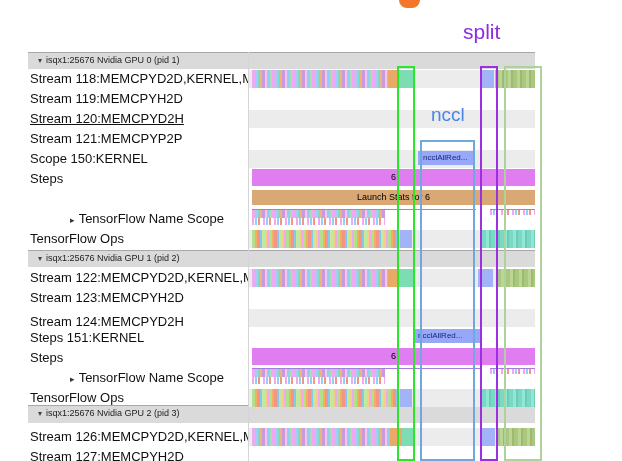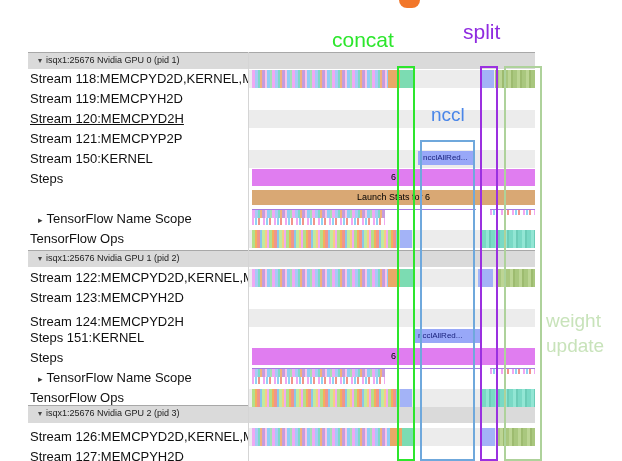--- a/index.html
+++ b/index.html
@@ -2,21 +2,21 @@
 <html><head>
 <meta charset="utf-8">
 <style>
   html,body{margin:0;padding:0;background:#fff;}
   .stage{position:relative;width:622px;height:461px;overflow:hidden;background:#fff;
          font-family:"Liberation Sans",sans-serif;}
   
   .lbl{position:absolute;left:30px;width:218px;height:20px;line-height:20px;
        font-size:13px;color:#111;white-space:nowrap;overflow:hidden;}
   .lbl .tri{font-size:9px;margin-right:4px;color:#333;}
-  .lbl.indent{padding-left:8px;}
+  .lbl.indent{padding-left:8px;text-align:center;}
   
   .sect{position:absolute;left:28px;width:507px;height:16px;background:#dadada;
         border-top:1px solid #a8a8a8;font-size:9px;line-height:15px;color:#222;
         white-space:nowrap;}
   .sect .tri{font-size:8px;margin:0 4px 0 10px;color:#444;}
   
   .band{position:absolute;left:249px;width:286px;height:18px;}
   .band.g{background:#ececec;}
   .band.w{background:#ffffff;}
   .tl-sep{position:absolute;left:248px;top:52px;width:1px;height:409px;background:#d5d5d5;}
@@ -61,21 +61,21 @@
 <div class="stage">
 
   <div class="sect" style="top:52px;"><span class="tri">▾</span><span>isqx1:25676 Nvidia GPU 0 (pid 1)</span></div>
   <div class="sect" style="top:250px;"><span class="tri">▾</span><span>isqx1:25676 Nvidia GPU 1 (pid 2)</span></div>
   <div class="sect" style="top:405px;height:17px;"><span class="tri">▾</span><span>isqx1:25676 Nvidia GPU 2 (pid 3)</span></div>
 
   <div class="lbl" style="top:69px;">Stream 118:MEMCPYD2D,KERNEL,ME</div>
   <div class="lbl" style="top:89px;">Stream 119:MEMCPYH2D</div>
   <div class="lbl" style="top:109px;text-decoration:underline;">Stream 120:MEMCPYD2H</div>
   <div class="lbl" style="top:129px;">Stream 121:MEMCPYP2P</div>
-  <div class="lbl" style="top:149px;">Stream 150:KERNEL</div>
+  <div class="lbl" style="top:149px;">Scope 150:KERNEL</div>
   <div class="lbl" style="top:169px;">Steps</div>
   <div class="lbl indent" style="top:209px;"><span class="tri">▸</span><span>TensorFlow Name Scope</span></div>
   <div class="lbl" style="top:229px;">TensorFlow Ops</div>
 
   <div class="lbl" style="top:268px;">Stream 122:MEMCPYD2D,KERNEL,MI</div>
   <div class="lbl" style="top:288px;">Stream 123:MEMCPYH2D</div>
   <div class="lbl" style="top:312px;">Stream 124:MEMCPYD2H</div>
   <div class="lbl" style="top:328px;">Steps 151:KERNEL</div>
   <div class="lbl" style="top:348px;">Steps</div>
   <div class="lbl indent" style="top:368px;"><span class="tri">▸</span><span>TensorFlow Name Scope</span></div>
@@ -147,23 +147,20 @@
   <div class="bar seg-peri" style="left:400px;top:389px;width:12px;"></div>
   <div class="bar stripes-teal" style="left:482px;top:389px;width:53px;"></div>
 
   <div class="bar stripes-a" style="left:252px;top:428px;width:138px;"></div>
   <div class="bar seg-orange" style="left:390px;top:428px;width:12px;"></div>
   <div class="bar seg-teal" style="left:402px;top:428px;width:13px;"></div>
   <div class="bar seg-peri" style="left:482px;top:428px;width:13px;"></div>
   <div class="bar stripes-olive" style="left:496px;top:428px;width:39px;"></div>
 
   <div class="glyph-orange"></div>
-  <div class="atext concat">concat</div>
   <div class="atext split">split</div>
   <div class="atext nccl">nccl</div>
-  <div class="atext weight">weight
-update</div>
   <div class="abox concat"></div>
   <div class="abox split"></div>
   <div class="abox nccl"></div>
   <div class="abox weight"></div>
 
 </div>
 
 </body></html>

